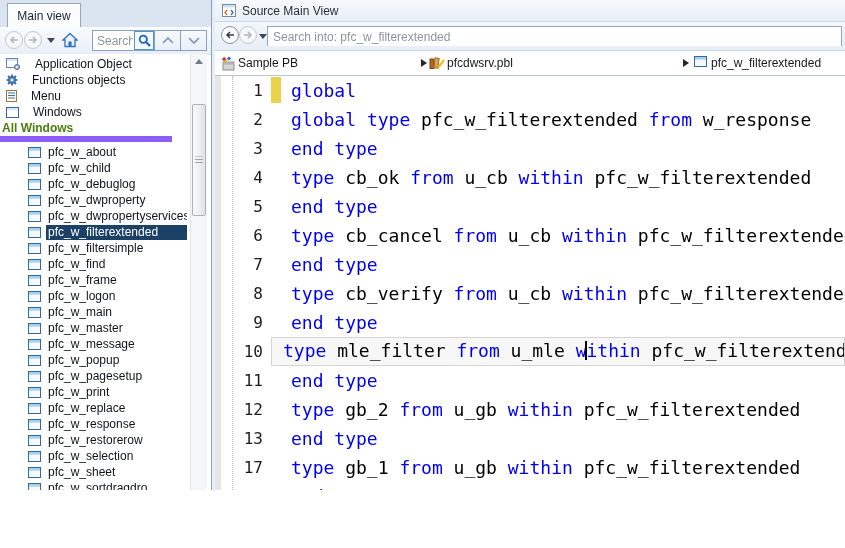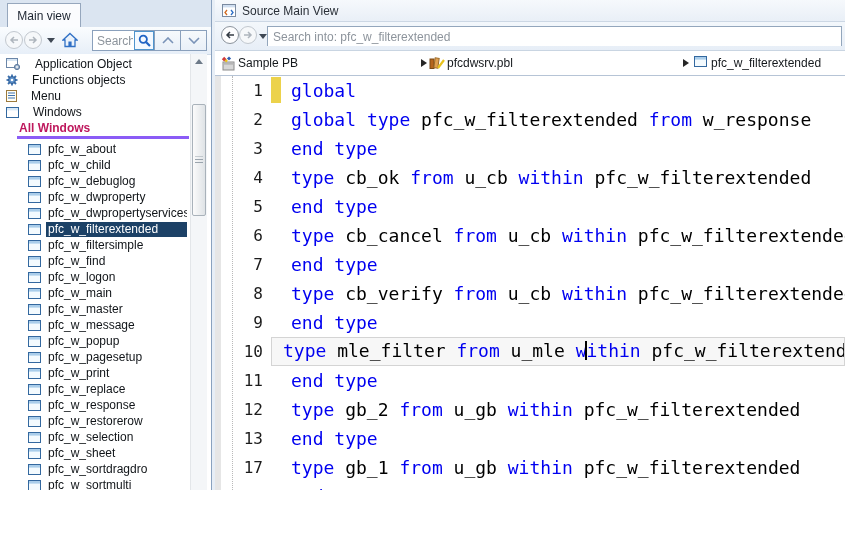--- a/index.html
+++ b/index.html
@@ -23,21 +23,21 @@
 
   .sgroup{position:absolute;left:92px;top:3px;right:4px;height:21px;border:1px solid #8aa0bc;background:#fff;display:flex;box-sizing:border-box;}
   .s-in{flex:1;position:relative;min-width:0;}
   .s-in input{width:100%;height:100%;border:none;outline:none;font-size:12px;padding:0 21px 0 4px;box-sizing:border-box;color:#333;background:transparent;font-family:"Liberation Sans",sans-serif;}
   input::placeholder{color:#8d949c;opacity:1;}
   .s-mag{position:absolute;right:0;top:0;bottom:0;width:20px;border:1px solid #4f94cd;background:#f4f9ff;display:flex;align-items:center;justify-content:center;box-sizing:border-box;}
   .s-up,.s-dn{width:25px;background:linear-gradient(#f6f9fc,#e9f0f8);border-left:1px solid #8aa0bc;display:flex;align-items:center;justify-content:center;}
 
   .tree{position:absolute;top:54px;left:0;width:190px;height:476px;background:#fff;overflow:hidden;font-size:12px;color:#101418;padding-top:2px;box-sizing:border-box;}
   .trow{height:16px;display:flex;align-items:center;padding-left:6px;gap:14px;white-space:nowrap;text-align:right;}
-  .allw{margin-left:17px;width:170px;height:16px;border-bottom:3px solid #8b5cf6;font-weight:bold;display:flex;align-items:center;padding-left:2px;color:#be185d;}
+  .allw{width:170px;height:16px;border-bottom:6px solid #8b5cf6;font-weight:bold;display:flex;align-items:center;padding-left:2px;color:#4d7c0f;}
   .wrow{height:16px;display:flex;align-items:center;padding-left:28px;white-space:nowrap;}
   .wrow:first-of-type{margin-top:2px;}
   .wrow .ic{margin-right:5px;flex:none;}
   .wlab{flex:1;margin-right:3px;padding-left:2px;line-height:15px;overflow:hidden;}
   .wrow.sel .wlab{background:var(--sel,#1c4166);color:#fff;}
   .ic{display:inline-flex;align-items:center;justify-content:center;flex:none;}
 
   
   .vsb{position:absolute;top:54px;left:190px;width:17px;height:468px;background:#f4f6f8;border-left:1px solid #e3e6e9;box-sizing:border-box;}
   .sbtn{position:absolute;left:0;width:100%;height:15px;display:flex;align-items:center;justify-content:center;}
@@ -264,20 +264,29 @@
             </span>
             <span class="wlab">pfc_w_find</span>
           </div>
           <div class="wrow">
             <span class="ic">
               <svg width="13" height="11" viewBox="0 0 13 11">
                 <rect x="0.5" y="0.5" width="12" height="10" fill="#f3fafe" stroke="#33689f"></rect>
                 <rect x="1" y="1" width="11" height="2.6" fill="#aacdea"></rect>
               </svg>
             </span>
+            <span class="wlab">pfc_w_frame</span>
+          </div>
+          <div class="wrow">
+            <span class="ic">
+              <svg width="13" height="11" viewBox="0 0 13 11">
+                <rect x="0.5" y="0.5" width="12" height="10" fill="#f3fafe" stroke="#33689f"></rect>
+                <rect x="1" y="1" width="11" height="2.6" fill="#aacdea"></rect>
+              </svg>
+            </span>
             <span class="wlab">pfc_w_logon</span>
           </div>
           <div class="wrow">
             <span class="ic">
               <svg width="13" height="11" viewBox="0 0 13 11">
                 <rect x="0.5" y="0.5" width="12" height="10" fill="#f3fafe" stroke="#33689f"></rect>
                 <rect x="1" y="1" width="11" height="2.6" fill="#aacdea"></rect>
               </svg>
             </span>
             <span class="wlab">pfc_w_main</span>

